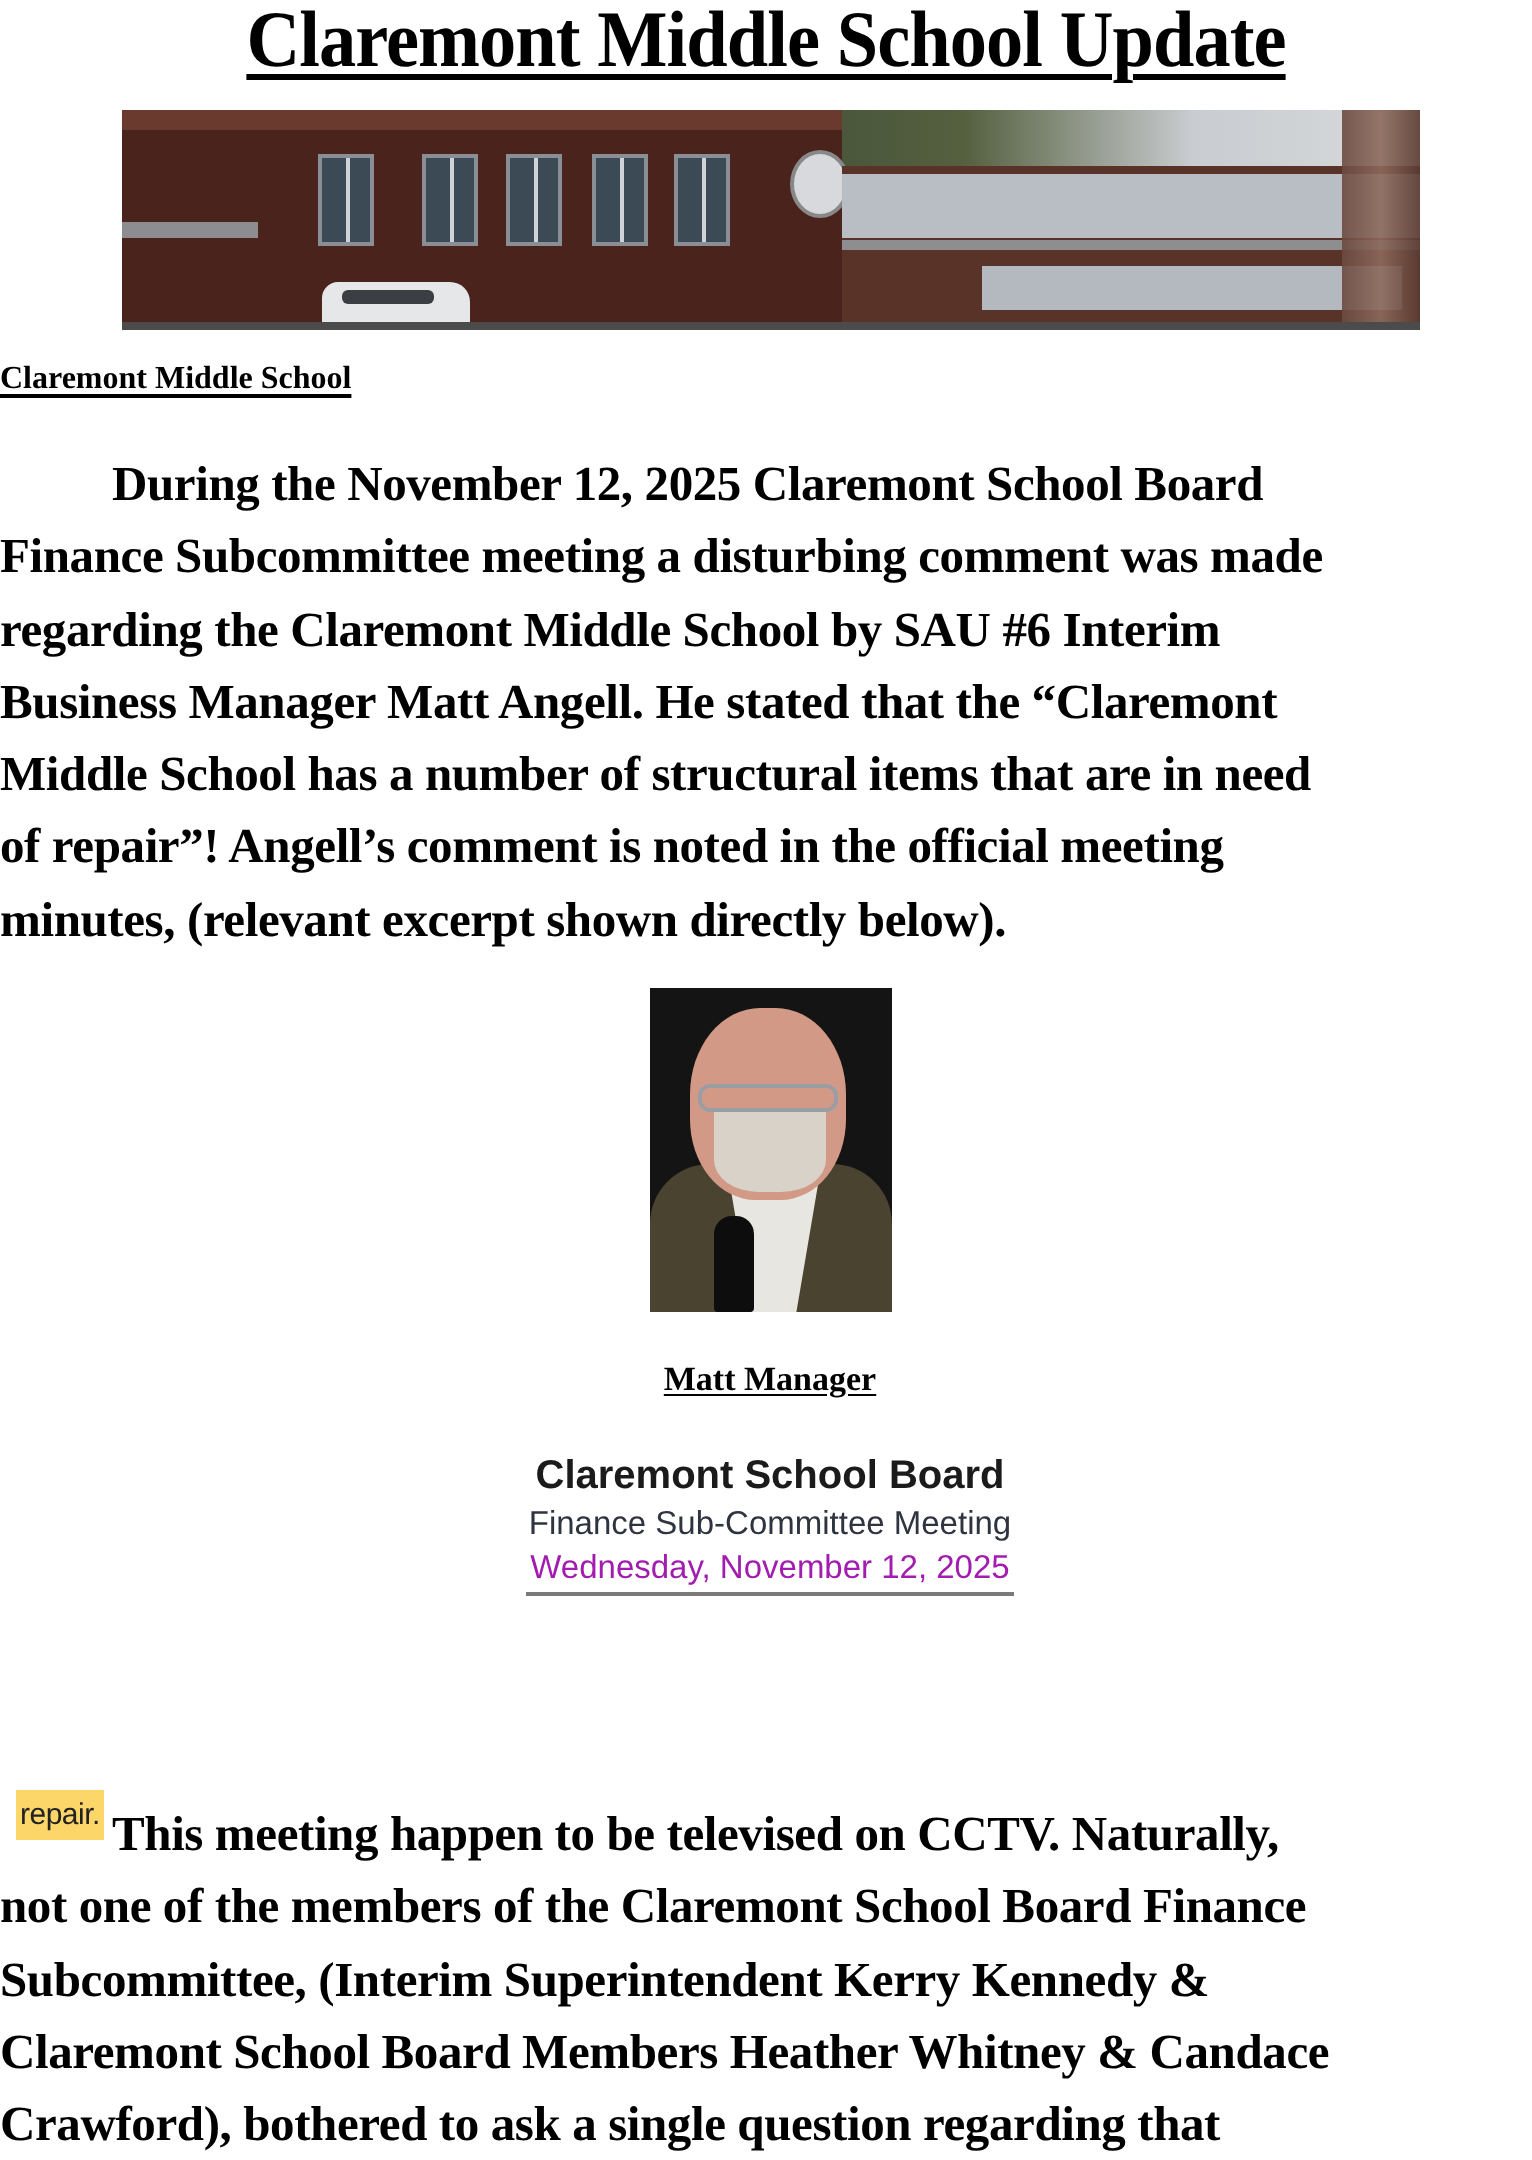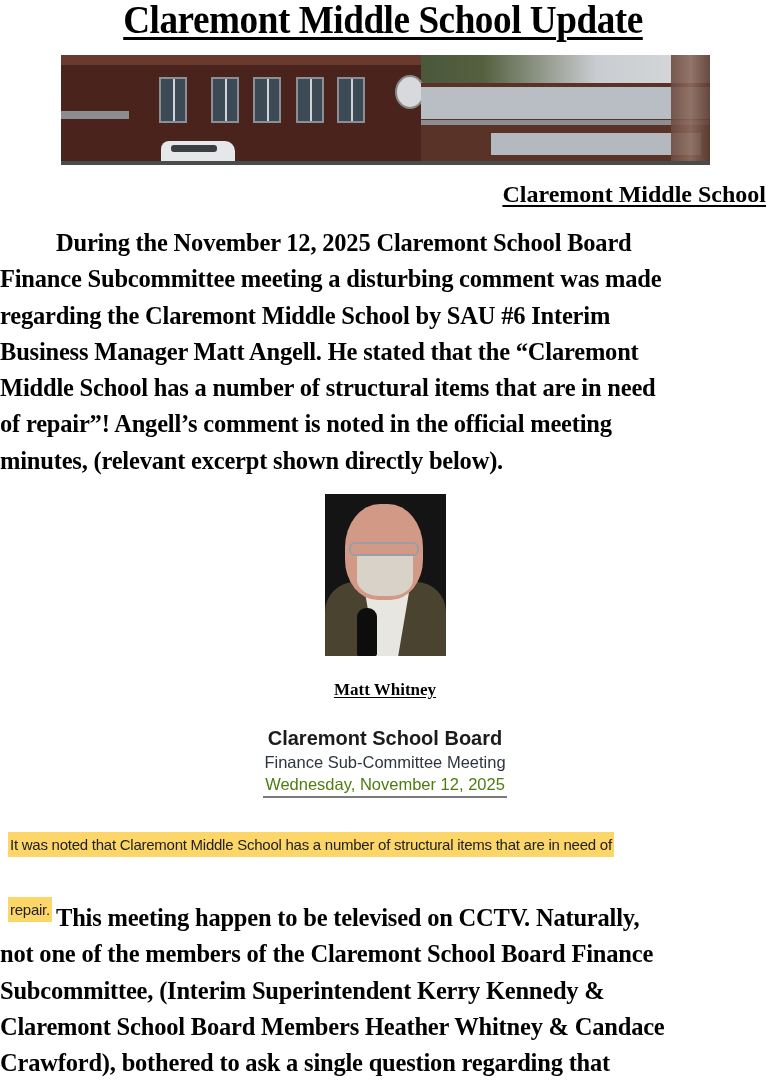--- a/index.html
+++ b/index.html
@@ -31,22 +31,22 @@
     .hero .wing-band2 { position: absolute; left: 430px; top: 78px; width: 210px; height: 22px; background: #b4b9bf; }
     .hero .wing-ledge { position: absolute; left: 360px; top: 65px; width: 289px; height: 5px; background: #8e8e90; }
     .hero .tree { position: absolute; left: 610px; top: 0; width: 39px; height: 110px;
       background: linear-gradient(90deg, #6b4a40, #8d6a5c, #5a3a30); opacity: 0.9; }
     .hero .car { position: absolute; left: 100px; top: 86px; width: 74px; height: 24px; background: #e6e7e9;
       border-radius: 8px 10px 2px 2px; }
     .hero .car::before { content: ""; position: absolute; left: 10px; top: 4px; width: 46px; height: 7px; background: #3b3f44; border-radius: 3px; }
     .hero .ground { position: absolute; left: 0; top: 106px; width: 649px; height: 4px; background: #4b4b4b; }
 
     .subhead {
-      position: absolute; top: 181px; left: 0; width: 766px; text-align: right;
-      font-family: "Liberation Serif", serif; font-weight: bold; font-size: 24px;
+      position: absolute; top: 181px; left: 0; width: 766px; text-align: left;
+      font-family: "Liberation Serif", serif; font-weight: bold; font-size: 16px;
     }
     .subhead span { text-decoration: underline; text-decoration-thickness: 2px; text-underline-offset: 3px; }
 
     .para {
       position: absolute; left: 0; width: 770px;
       font-family: "Liberation Serif", serif; font-weight: bold; font-size: 24.5px; line-height: 36.3px;
       letter-spacing: -0.2px;
     }
     .para .line { display: block; white-space: nowrap; }
     .para .indent { padding-left: 56px; }
@@ -71,21 +71,21 @@
 
     .caption {
       position: absolute; top: 680px; left: 0; width: 770px; text-align: center;
       font-family: "Liberation Serif", serif; font-weight: bold; font-size: 17px;
     }
     .caption span { text-decoration: underline; text-underline-offset: 2px; }
 
     .minutes-head { position: absolute; top: 725px; left: 0; width: 770px; text-align: center; color: #1b1b1b; }
     .minutes-head .org { font-family: "Liberation Sans", sans-serif; font-weight: bold; font-size: 20px; line-height: 26px; }
     .minutes-head .meet { font-family: "Liberation Sans", sans-serif; font-size: 16.5px; line-height: 22px; color: #2e3440; }
-    .minutes-head .date { font-family: "Liberation Sans", sans-serif; font-size: 16.5px; line-height: 22px; color: #4d7c0f;
+    .minutes-head .date { font-family: "Liberation Sans", sans-serif; font-size: 16.5px; line-height: 22px; color: #a21caf;
       display: inline-block; border-bottom: 2px solid #7a7a7a; padding: 0 2px 1px; }
 
     .excerpt {
       position: absolute; left: 8px; top: 832px; width: 760px;
       font-family: "Liberation Sans", sans-serif; font-size: 15px; line-height: 23px; color: #222;
       letter-spacing: -0.25px;
     }
     .excerpt .hl { background: #fcd669; padding: 1px 2px; display: inline-block; white-space: nowrap; }
   </style>
 </head>
@@ -132,31 +132,31 @@
 <div class="portrait">
   <div class="jacket"></div>
   <div class="shirt"></div>
   <div class="head"></div>
   <div class="beard"></div>
   <div class="glasses"></div>
   <div class="mic"></div>
 </div>
 
 <div class="caption">
-  <span>Matt Whitney</span>
+  <span>Matt Manager</span>
 </div>
 
 <div class="minutes-head">
   <div class="org">Claremont School Board</div>
   <div class="meet">Finance Sub-Committee Meeting</div>
   <div><span class="date">Wednesday, November 12, 2025</span></div>
 </div>
 
 <div class="excerpt">
-  <span class="hl" style="background: rgb(252, 214, 105);">It was noted that Claremont Middle School has a number of structural items that are in need of</span><br>
+  <br>
   <span class="hl" style="background: rgb(252, 214, 105); margin-top: 40px;">repair.</span>
 </div>
 
 <div class="para" id="para2">
   <span class="line indent">This meeting happen to be televised on CCTV.  Naturally,</span>
   <span class="line">not one of the members of the Claremont School Board Finance</span>
   <span class="line">Subcommittee, (Interim Superintendent Kerry Kennedy &amp;</span>
   <span class="line">Claremont School Board Members Heather Whitney &amp; Candace</span>
   <span class="line">Crawford), bothered to ask a single question regarding that</span>
 </div>

